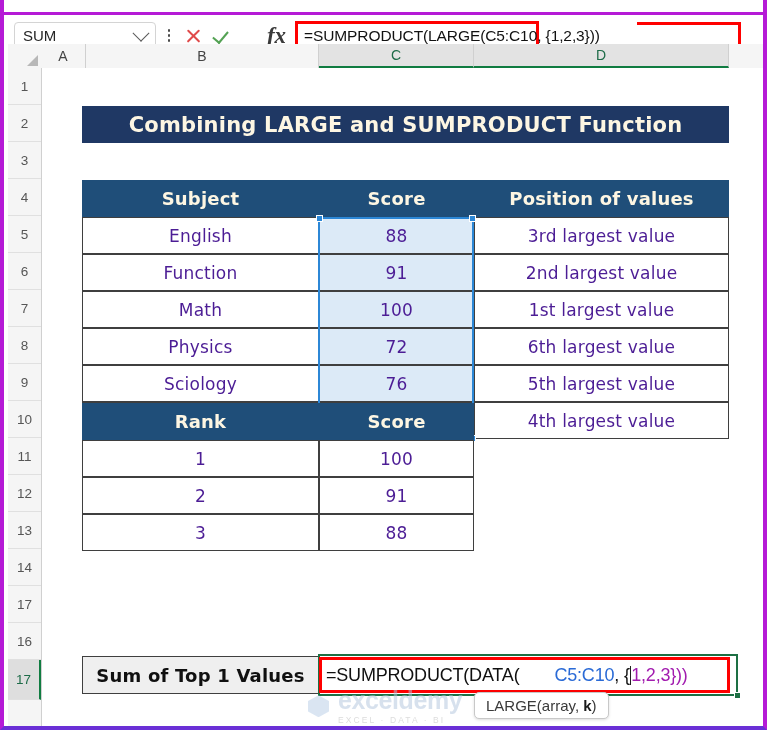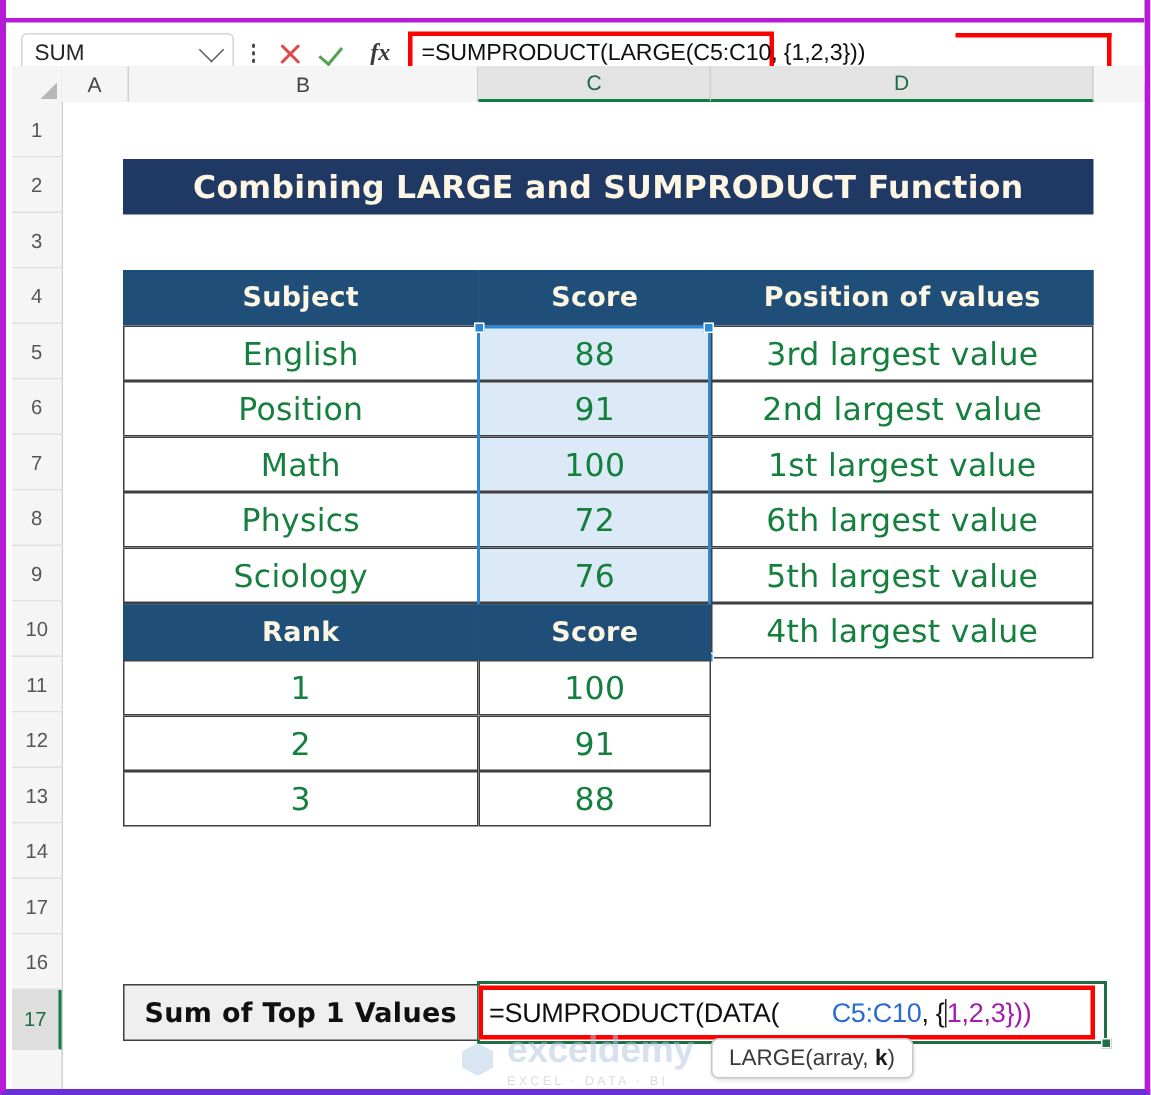--- a/index.html
+++ b/index.html
@@ -113,24 +113,25 @@
     position: absolute;
     left: 3px; top: 3px;
     width: 7px; height: 13px;
     border-right: 2.2px solid #54a254;
     border-bottom: 2.2px solid #54a254;
     transform: rotate(40deg);
   }
   .fx-icon {
     font-family: "Liberation Serif", serif;
     font-style: italic;
-    font-size: 16px;
+    font-size: 23px;
     font-weight: bold;
     color: #3a3a3a;
     line-height: 1;
+    margin-left: 23px;
   }
 
   .formula-input {
     flex: none;
     width: 244px;
     height: 30px;
     border: 3px solid #ff0000;
     background: #ffffff;
     display: flex;
     align-items: center;
@@ -272,22 +273,22 @@
   .tbl-row {
     display: flex;
     box-sizing: border-box;
   }
   .cell {
     box-sizing: border-box;
     display: flex;
     align-items: center;
     justify-content: center;
     border: 1px solid #3f3f3f;
-    font-size: 21px;
-    color: #15803d;
+    font-size: 17px;
+    color: #4c1d95;
     background: #ffffff;
     overflow: hidden;
     white-space: nowrap;
   }
   .cell.head {
     background: #1f4e79;
     color: #fdf6e3;
     font-weight: bold;
     font-size: 18px;
     border-color: #1f4e79;
@@ -487,21 +488,21 @@
         <div class="cell head xl-text" style="width:255px; height:37px;">Position of values</div>
       </div>
 
       <div class="tbl-row">
         <div class="cell xl-text" style="width:237px; height:37px;">English</div>
         <div class="cell hl xl-text" style="width:155px; height:37px;">88</div>
         <div class="cell xl-text" style="width:255px; height:37px;">3rd largest value</div>
       </div>
 
       <div class="tbl-row">
-        <div class="cell xl-text" style="width:237px; height:37px;">Position</div>
+        <div class="cell xl-text" style="width:237px; height:37px;">Function</div>
         <div class="cell hl xl-text" style="width:155px; height:37px;">91</div>
         <div class="cell xl-text" style="width:255px; height:37px;">2nd largest value</div>
       </div>
 
       <div class="tbl-row">
         <div class="cell xl-text" style="width:237px; height:37px;">Math</div>
         <div class="cell hl xl-text" style="width:155px; height:37px;">100</div>
         <div class="cell xl-text" style="width:255px; height:37px;">1st largest value</div>
       </div>
 

